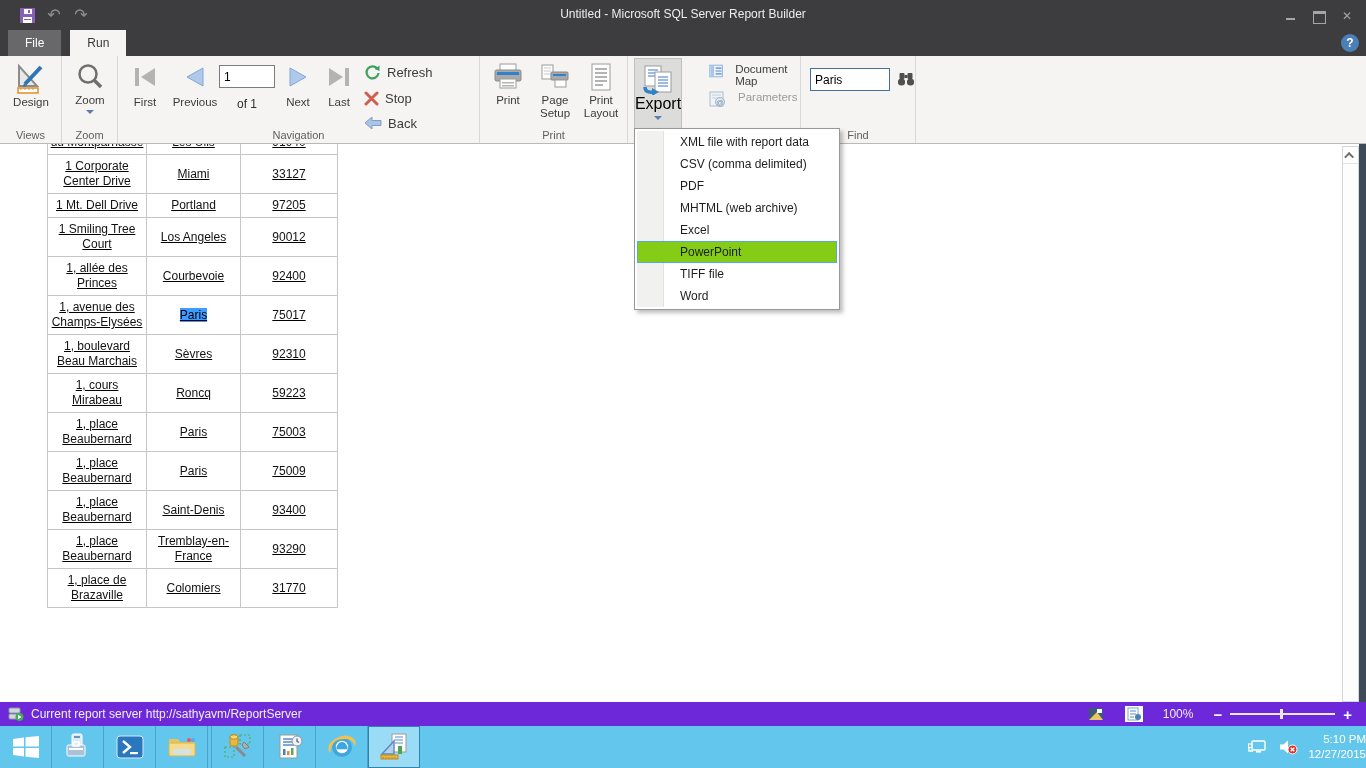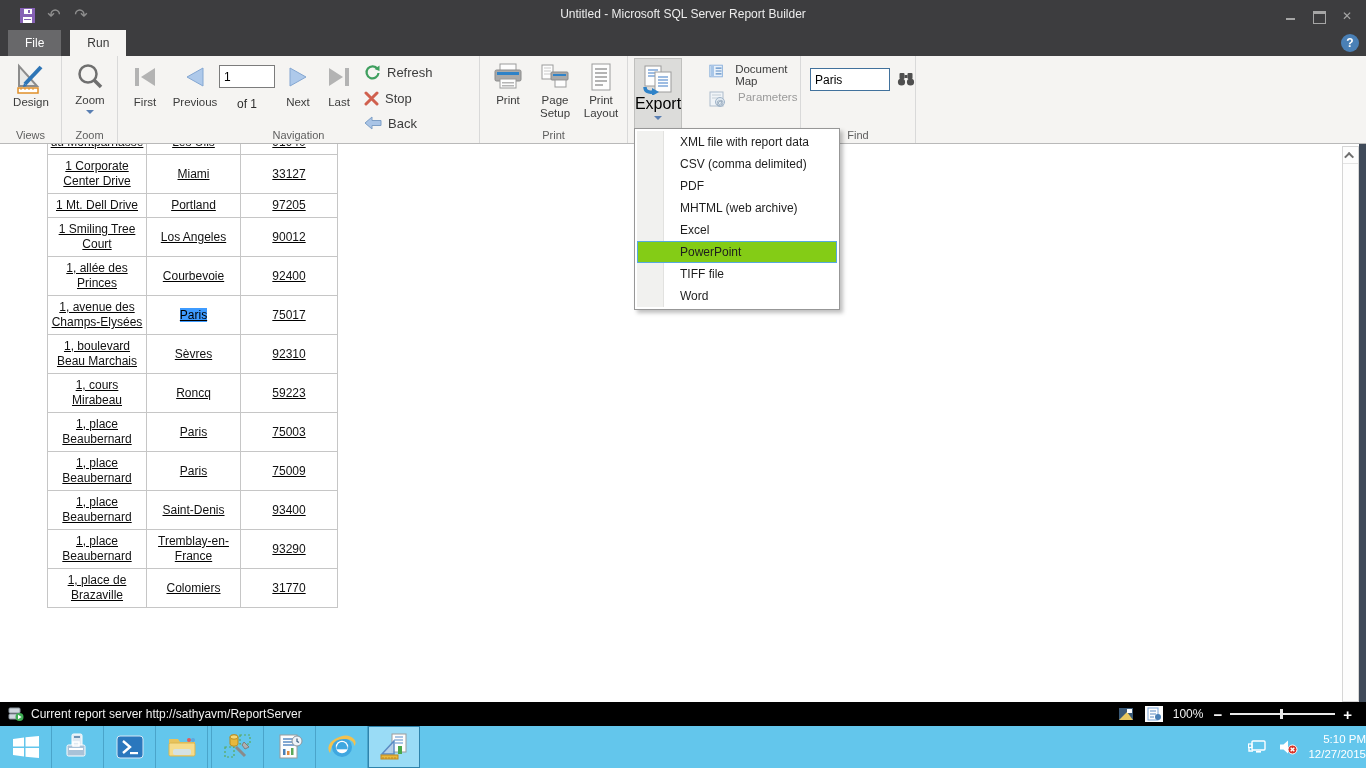--- a/index.html
+++ b/index.html
@@ -57,23 +57,23 @@
   .chev-up { width:7px; height:7px; border-left:2px solid #6f6f6f; border-top:2px solid #6f6f6f; transform:rotate(45deg) translateY(2px); }
   .right-strip { position:absolute; left:1359px; top:144px; width:7px; height:558px; background:#3f4a59; }
 
   
   .export-menu { position:absolute; left:634px; top:128px; width:206px; background:#fff; border:1px solid #979797; box-shadow:3px 3px 4px rgba(0,0,0,.25); z-index:50; padding:2px; }
   .export-menu::before { content:""; position:absolute; left:2px; top:2px; bottom:2px; width:26px; background:#f1f1ef; border-right:1px solid #e2e2e0; }
   .menu-item { position:relative; height:22px; line-height:20px; font-size:12px; color:#1e1e1e; padding-left:42px; border:1px solid transparent; }
   .menu-item.selected { border:1px solid #57a8e0; background:#84cc16; }
 
   
-  .statusbar { position:absolute; left:0; top:702px; width:1366px; height:24px; background:#000000; color:#f0f0f0; font-size:12px; }
+  .statusbar { position:absolute; left:0; top:702px; width:1366px; height:24px; background:#6d28d9; color:#f0f0f0; font-size:12px; }
   .status-left { position:absolute; left:8px; top:0; height:24px; display:flex; align-items:center; gap:7px; }
-  .status-right { position:absolute; right:14px; top:0; height:24px; display:flex; align-items:center; gap:10px; }
+  .status-right { position:absolute; right:14px; top:0; height:24px; display:flex; align-items:center; gap:20px; }
   .view-toggle { width:18px; height:16px; display:flex; align-items:center; justify-content:center; }
   .view-toggle.active { background:#fdfdfd; }
   .zoom-slider { display:flex; align-items:center; gap:8px; }
   .zs-minus,.zs-plus { color:#fff; font-size:15px; font-weight:bold; line-height:1; }
   .zs-track { position:relative; width:105px; height:2px; background:#e8e8e8; }
   .zs-thumb { position:absolute; left:50px; top:-4px; width:3px; height:10px; background:#e8e8e8; }
 
   
   .taskbar { position:absolute; left:0; top:726px; width:1366px; height:42px; background:#63c6ec; display:flex; align-items:stretch; }
   .tb-btn { width:52px; display:flex; align-items:center; justify-content:center; border-right:1px solid rgba(30,100,140,.35); }

